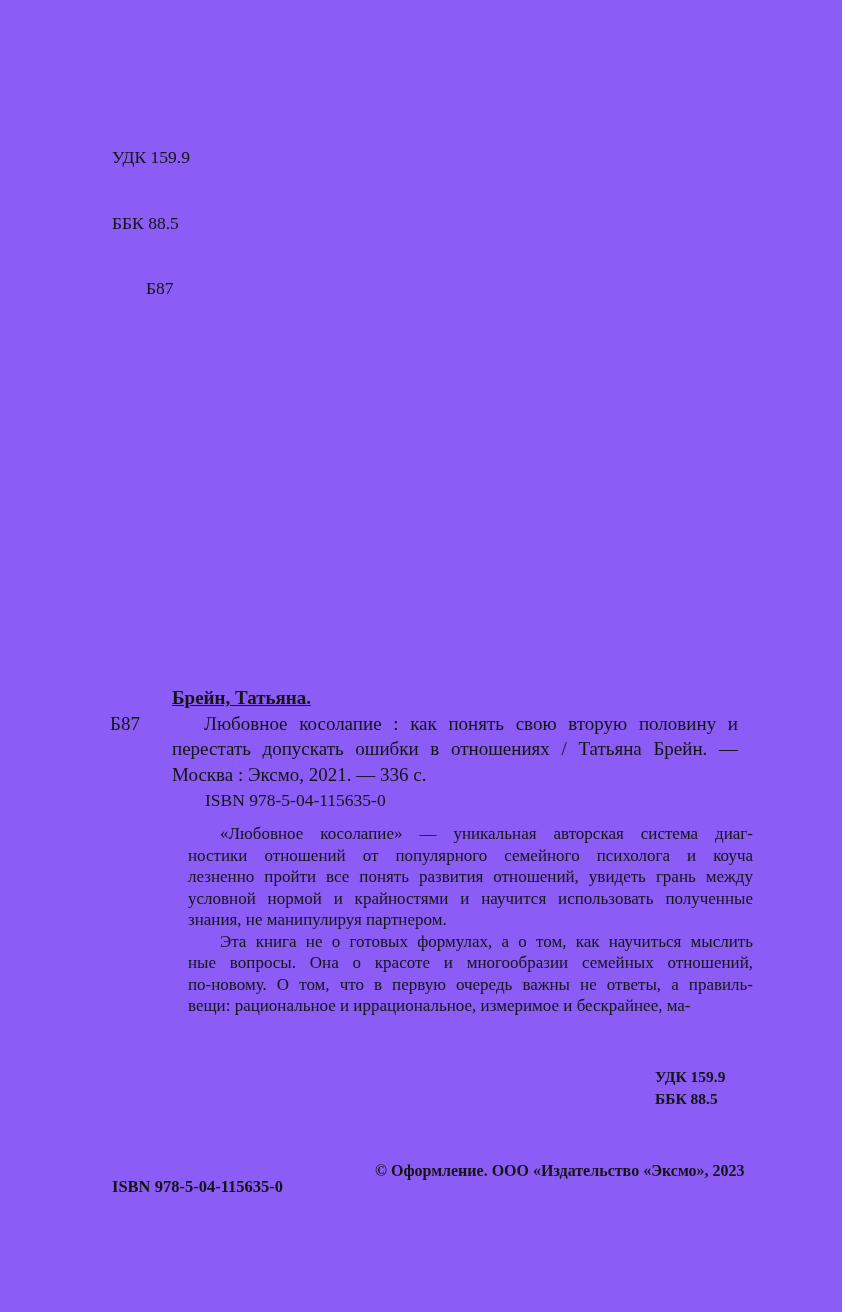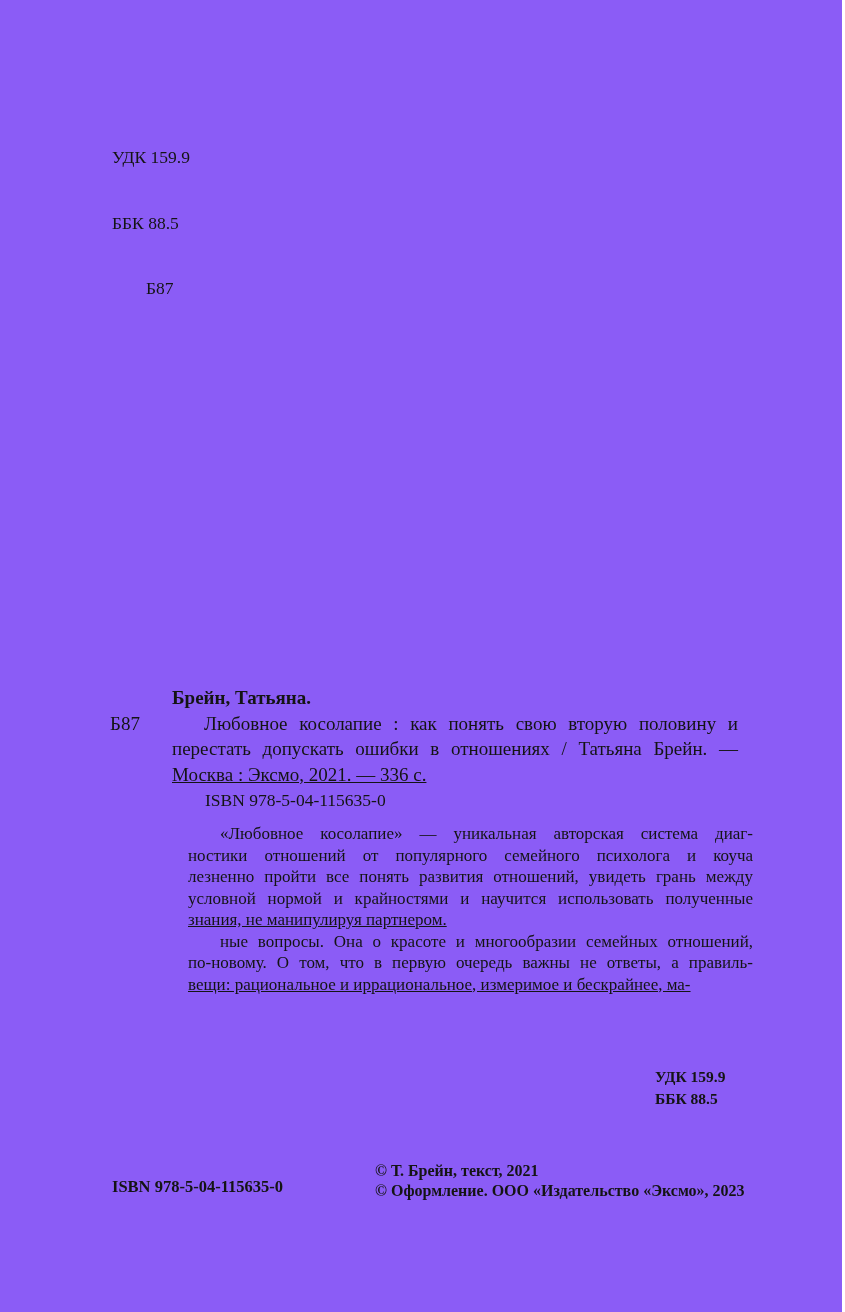--- a/index.html
+++ b/index.html
@@ -28,24 +28,24 @@
     left: 110px; top: 685px;
     width: 628px;
     font-size: 19px;
     line-height: 25.5px;
   }
   .catalog .margin-sign {
     position: absolute;
     left: 0; top: 25.5px;
   }
   .catalog .entry { margin-left: 62px; }
-  .catalog .author { font-weight: 700; }
+  .catalog .author { font-weight: 700; text-decoration: underline; }
 
   .jlines > div { text-align: justify; text-align-last: justify; }
-  .jlines > div:last-child { text-align-last: left; text-decoration: underline; }
+  .jlines > div:last-child { text-align-last: left; }
   .indent-first > div:first-child { text-indent: 32px; }
 
   .isbn-mid {
     left: 205px; top: 789px;
     font-size: 17.5px;
     line-height: 22px;
   }
 
   
   .annotation {
@@ -106,30 +106,30 @@
 
   <div class="abs annotation">
     <div class="jlines indent-first">
         <div>«Любовное косолапие» — уникальная авторская система диаг-</div>
         <div>ностики отношений от популярного семейного психолога и коуча</div>
         <div>лезненно пройти все понять развития отношений, увидеть грань между</div>
         <div>условной нормой и крайностями и научится использовать полученные</div>
         <div>знания, не манипулируя партнером.</div>
       </div>
     <div class="jlines indent-first">
+        <div>Эта книга не о готовых формулах, а о том, как научиться мыслить</div>
         <div>ные вопросы. Она о красоте и многообразии семейных отношений,</div>
         <div>по-новому. О том, что в первую очередь важны не ответы, а правиль-</div>
         <div>вещи: рациональное и иррациональное, измеримое и бескрайнее, ма-</div>
       </div>
   </div>
 
   <div class="abs class-footer">
     <div>УДК 159.9</div>
     <div>ББК 88.5</div>
   </div>
 
   <div class="abs footer-isbn">ISBN 978-5-04-115635-0</div>
   <div class="abs footer-copy">
-      <div>© Т. Брейн, текст, 2021</div>
       <div>© Оформление. ООО «Издательство «Эксмо», 2023</div>
     </div>
 
 </div>
 
 </body></html>

